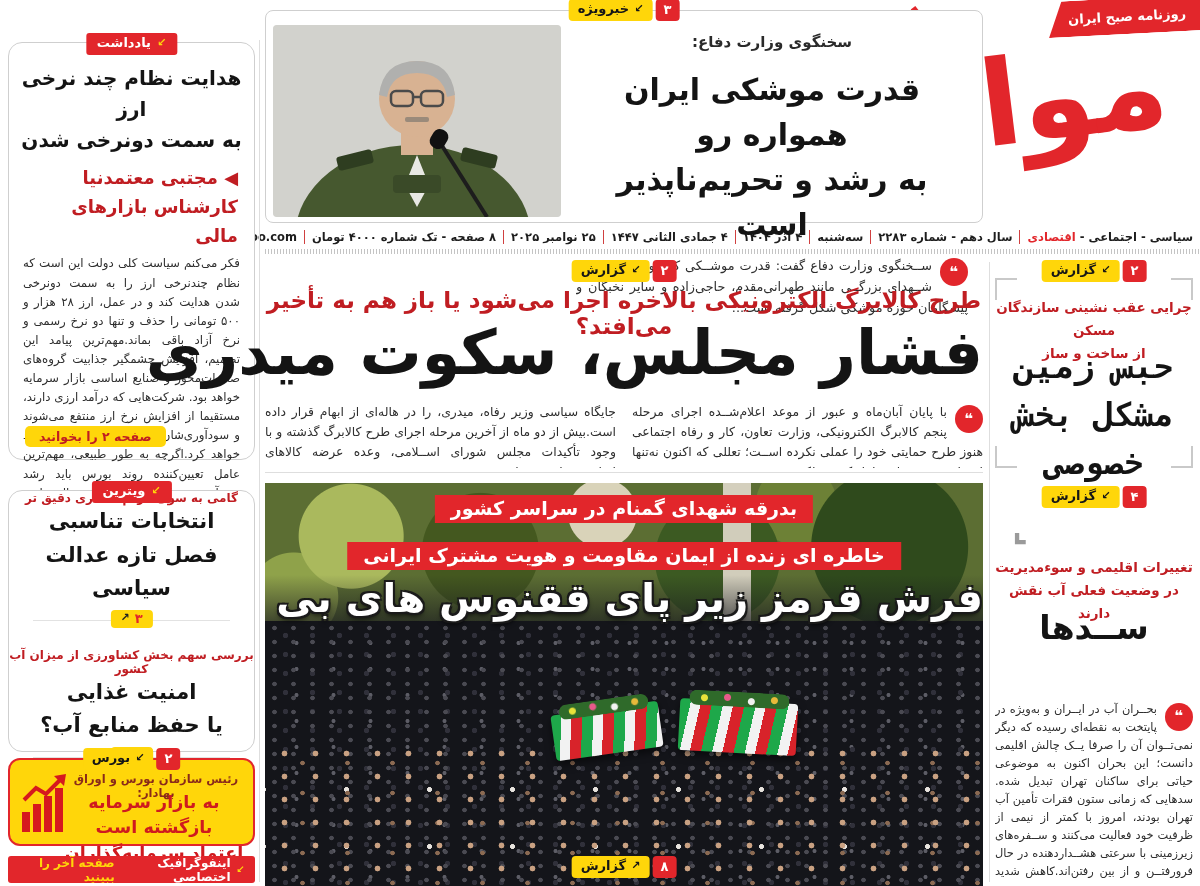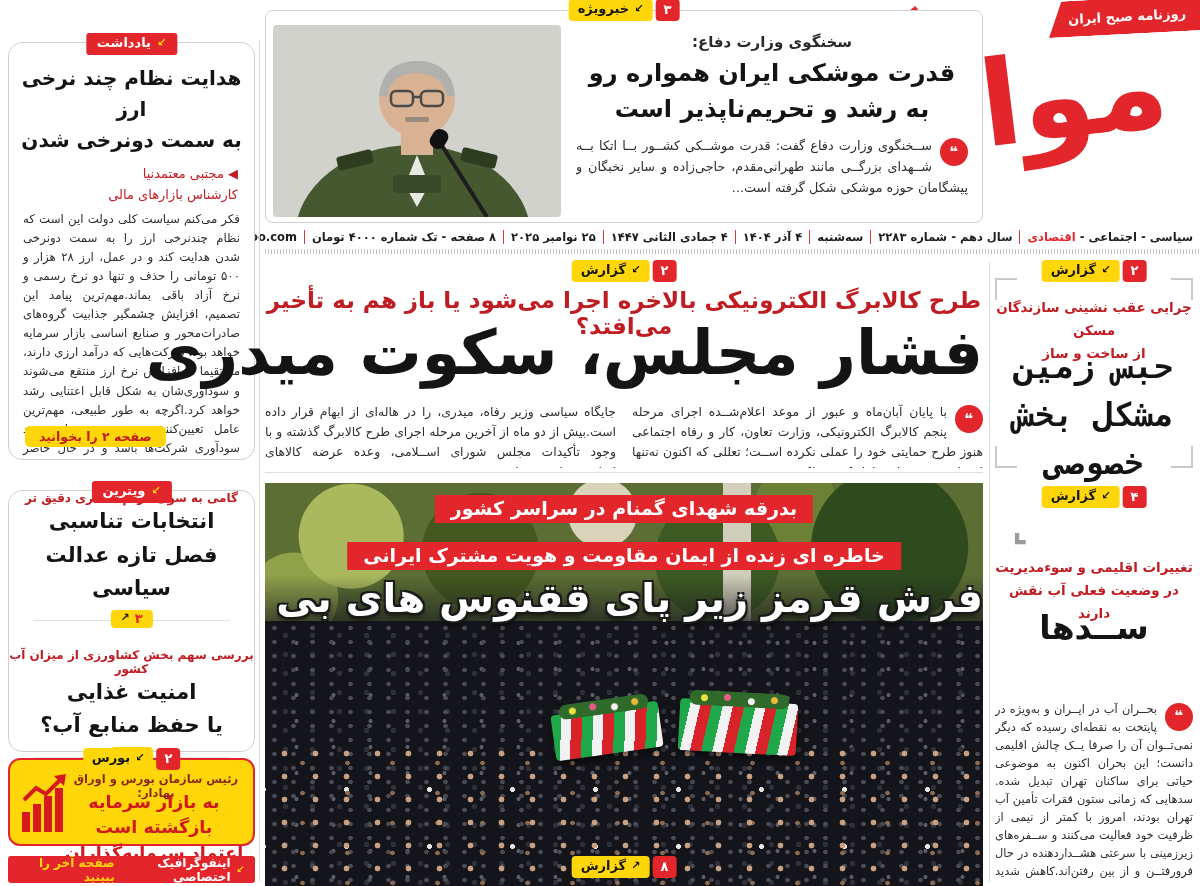--- a/index.html
+++ b/index.html
@@ -43,30 +43,30 @@
   .infobar{position:absolute;left:265px;top:226px;width:935px;height:22px;display:flex;direction:rtl;align-items:center;justify-content:space-between;font-size:11.5px;font-weight:700;color:#1d1d1d;white-space:nowrap;}
   .infobar .seg{padding:0 7px;border-left:1px solid #d04040;}
   .infobar .seg:last-child{border-left:none;}
   .infobar .red{color:var(--red);}
   .infobar .ltr{direction:ltr;unicode-bidi:embed;}
   .hatch{position:absolute;left:265px;top:249px;width:935px;height:5px;background:repeating-linear-gradient(90deg,#c4c4c4 0 1px,transparent 1px 3px);}
 
   
   .notebox{left:8px;top:42px;width:247px;height:418px;border-radius:14px;}
   .notebox .title{font-size:20px;line-height:1.55;margin-top:20px;}
-  .note-author{color:var(--dark-red);font-weight:400;font-size:13px;text-align:right;padding:8px 16px 4px;line-height:1.6;}
+  .note-author{color:var(--dark-red);font-weight:700;font-size:18px;text-align:right;padding:8px 16px 4px;line-height:1.6;}
   .notebox .bodytext{font-size:11.8px;line-height:1.62;padding:0 14px;height:248px;}
   .note-footer{position:absolute;left:16px;bottom:12px;background:var(--yellow);color:var(--dark-red);font-weight:700;font-size:12.5px;padding:3px 14px;border-radius:5px;border:none;cursor:pointer;font-family:inherit;}
 
   
   .specialbox{left:265px;top:10px;width:718px;height:213px;}
   .special-photo{position:absolute;left:7px;top:14px;width:288px;height:192px;border-radius:4px;overflow:hidden;}
   .special-text{position:absolute;right:14px;top:22px;width:392px;}
   .special-kicker{text-align:center;font-size:15px;color:#2a2a2a;font-weight:700;}
-  .special-headline{font-size:24px;line-height:1.5;margin-top:4px;}
+  .special-headline{font-size:30px;line-height:1.5;margin-top:16px;}
   .special-body{font-size:12.8px;line-height:1.65;margin-top:8px;height:96px;}
 
   
   .main-kicker{position:absolute;left:265px;top:287px;width:718px;font-size:23px;}
   .main-headline{position:absolute;left:265px;top:316px;width:718px;font-size:62px;font-weight:700;white-space:nowrap;letter-spacing:-1px;}
   .main-body{position:absolute;left:265px;top:402px;width:718px;display:flex;direction:rtl;gap:16px;}
   .main-body .col{width:351px;font-size:12.4px;line-height:1.62;height:66px;}
 
   
   .photo{position:absolute;left:265px;top:483px;width:718px;height:403px;overflow:hidden;background:#14151a;}

